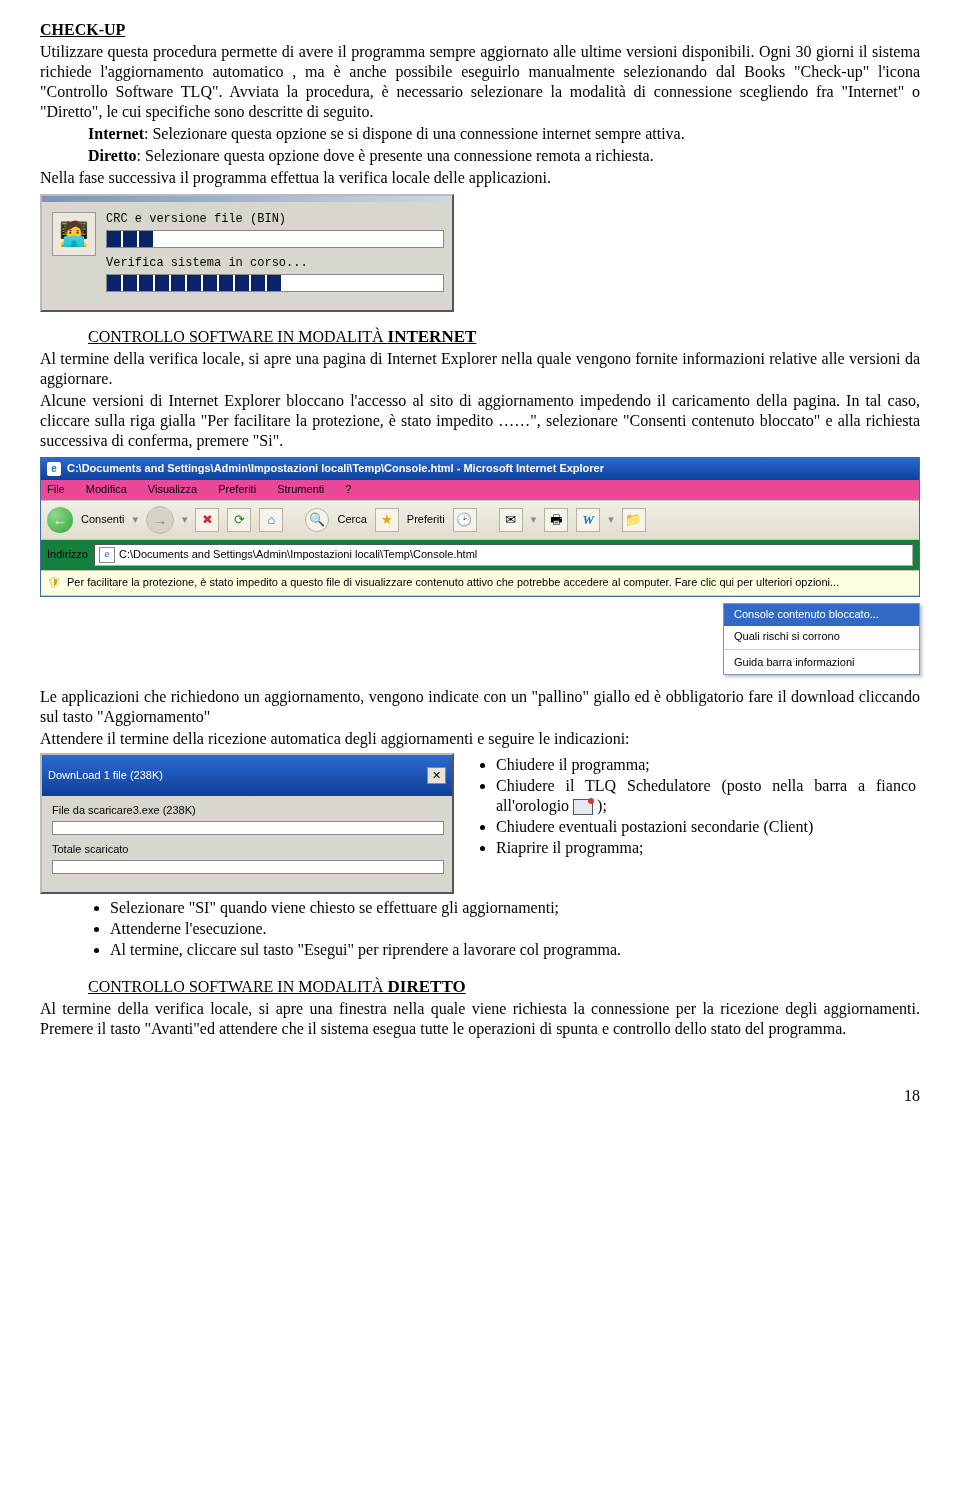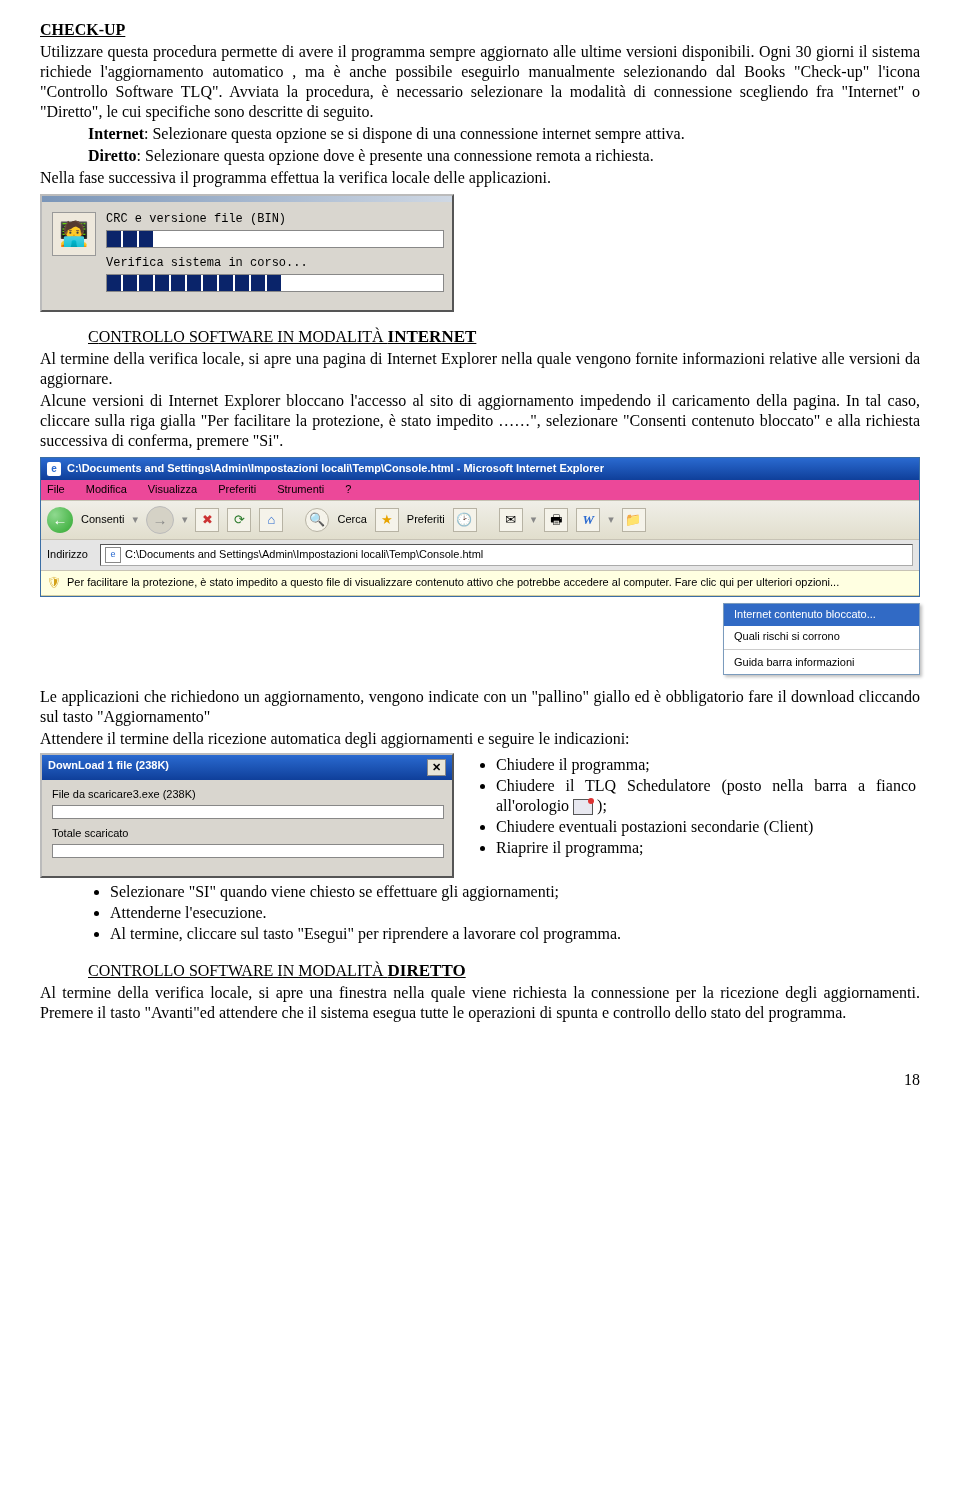--- a/index.html
+++ b/index.html
@@ -100,23 +100,23 @@
     font-size:15px;
   }
   .tbtn.back { background: radial-gradient(circle at 30% 30%, #8fd98f, #2fa82f); color:#fff; }
   .tbtn.fwd { background: #d5d2c6; color:#888; border:1px solid #bbb; }
   .sqbtn {
     width:22px; height:22px; border:1px solid #b7b3a4;
     background:#f5f3ea; display:inline-flex; align-items:center; justify-content:center;
     font-size:13px;
   }
   .ie-addr {
-    background: #e5e5e5;
+    background: #15803d;
     padding: 4px 6px;
-    display:flex; align-items:center; gap:12px;
+    display:flex; align-items:center; gap:6px;
     border-bottom: 1px solid #c7c3b5;
   }
   .ie-addr-box {
     flex:1; background:#fff; border:1px inset #aaa; padding:2px 4px;
     display:flex; align-items:center; gap:4px;
   }
   .ie-infobar {
     background:#ffffe1; border-bottom:1px solid #d4cfa0;
     padding:5px 6px; display:flex; align-items:center; gap:6px;
     color:#000;
@@ -142,23 +142,23 @@
   }
   .dl-window {
     width: 410px;
     border: 2px solid #bbb;
     border-right-color:#555; border-bottom-color:#555;
     background:#d9d6cf;
     font-family: Tahoma, Arial, sans-serif; font-size:11px;
   }
   .dl-title {
     background: linear-gradient(to bottom, #2a6ad0, #0f3f9a);
-    color:#fff; font-weight:bold;
-    padding: 4px 6px;
-    display:flex; justify-content:space-between; align-items:flex-start;
+    color:#fff; font-weight:normal;
+    padding: 12px 6px;
+    display:flex; justify-content:space-between; align-items:center;
   }
   .dl-close { width:17px; height:15px; background:#e8e5d8; color:#000; text-align:center; font-size:11px; line-height:15px; border:1px solid #888; }
   .dl-body { padding: 8px 10px 10px 10px; }
   .tray-icon {
     display:inline-block; width:18px; height:14px;
     border:1px solid #555; background:#e8e8f0;
     vertical-align: middle;
     position:relative;
   }
   .tray-icon::after{
@@ -262,21 +262,21 @@
     </div>
   </div>
   <div class="ie-infobar">
     <span style="color:#d4a017;">🛡</span>
     <span>Per facilitare la protezione, è stato impedito a questo file di visualizzare contenuto attivo che potrebbe accedere al computer. Fare clic qui per ulteriori opzioni...</span>
   </div>
 </div>
 
 <div class="context-menu">
   <div class="cmenu">
-    <div class="item sel">Internet contenuto bloccato...</div>
+    <div class="item sel">Console contenuto bloccato...</div>
     <div class="item">Quali rischi si corrono</div>
     <div class="sep"></div>
     <div class="item">Guida barra informazioni</div>
   </div>
 </div>
 
 <p>Le applicazioni che richiedono un aggiornamento, vengono indicate con un "pallino" giallo ed è obbligatorio fare il download cliccando sul tasto "Aggiornamento"</p>
 <p>Attendere il termine della ricezione automatica degli aggiornamenti e seguire le indicazioni:</p>
 
 <div class="wrap-dl">

